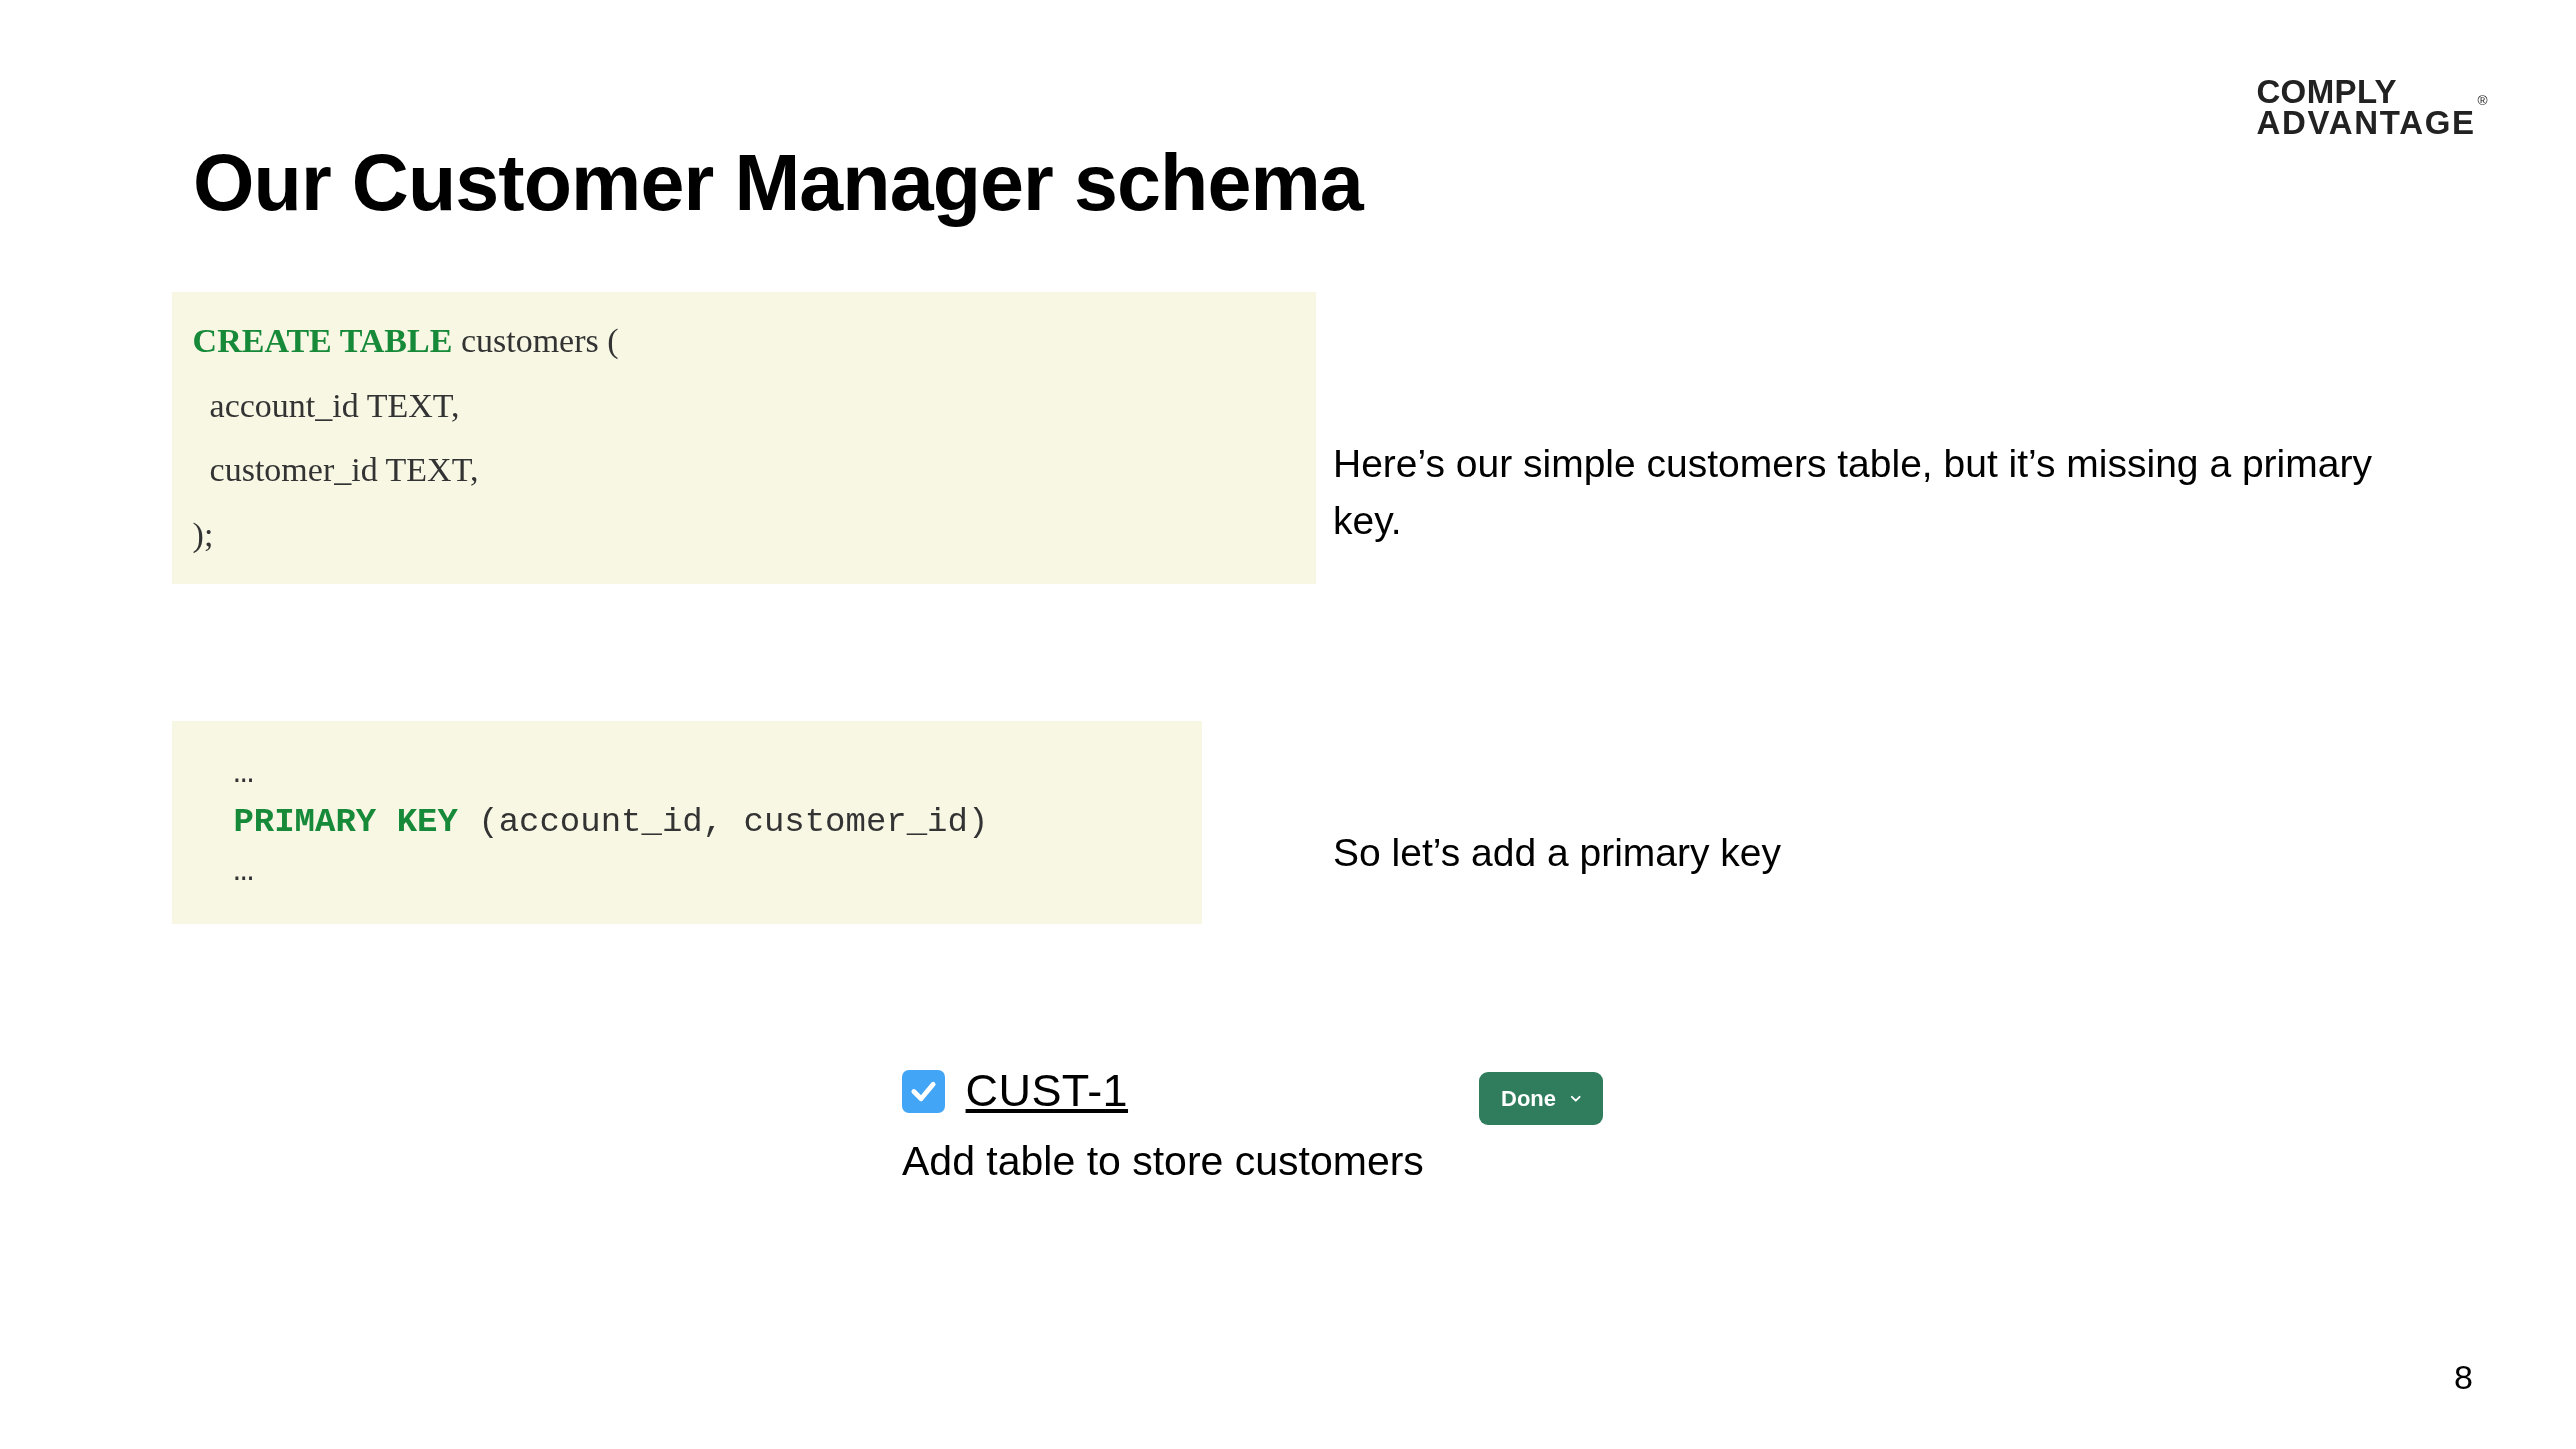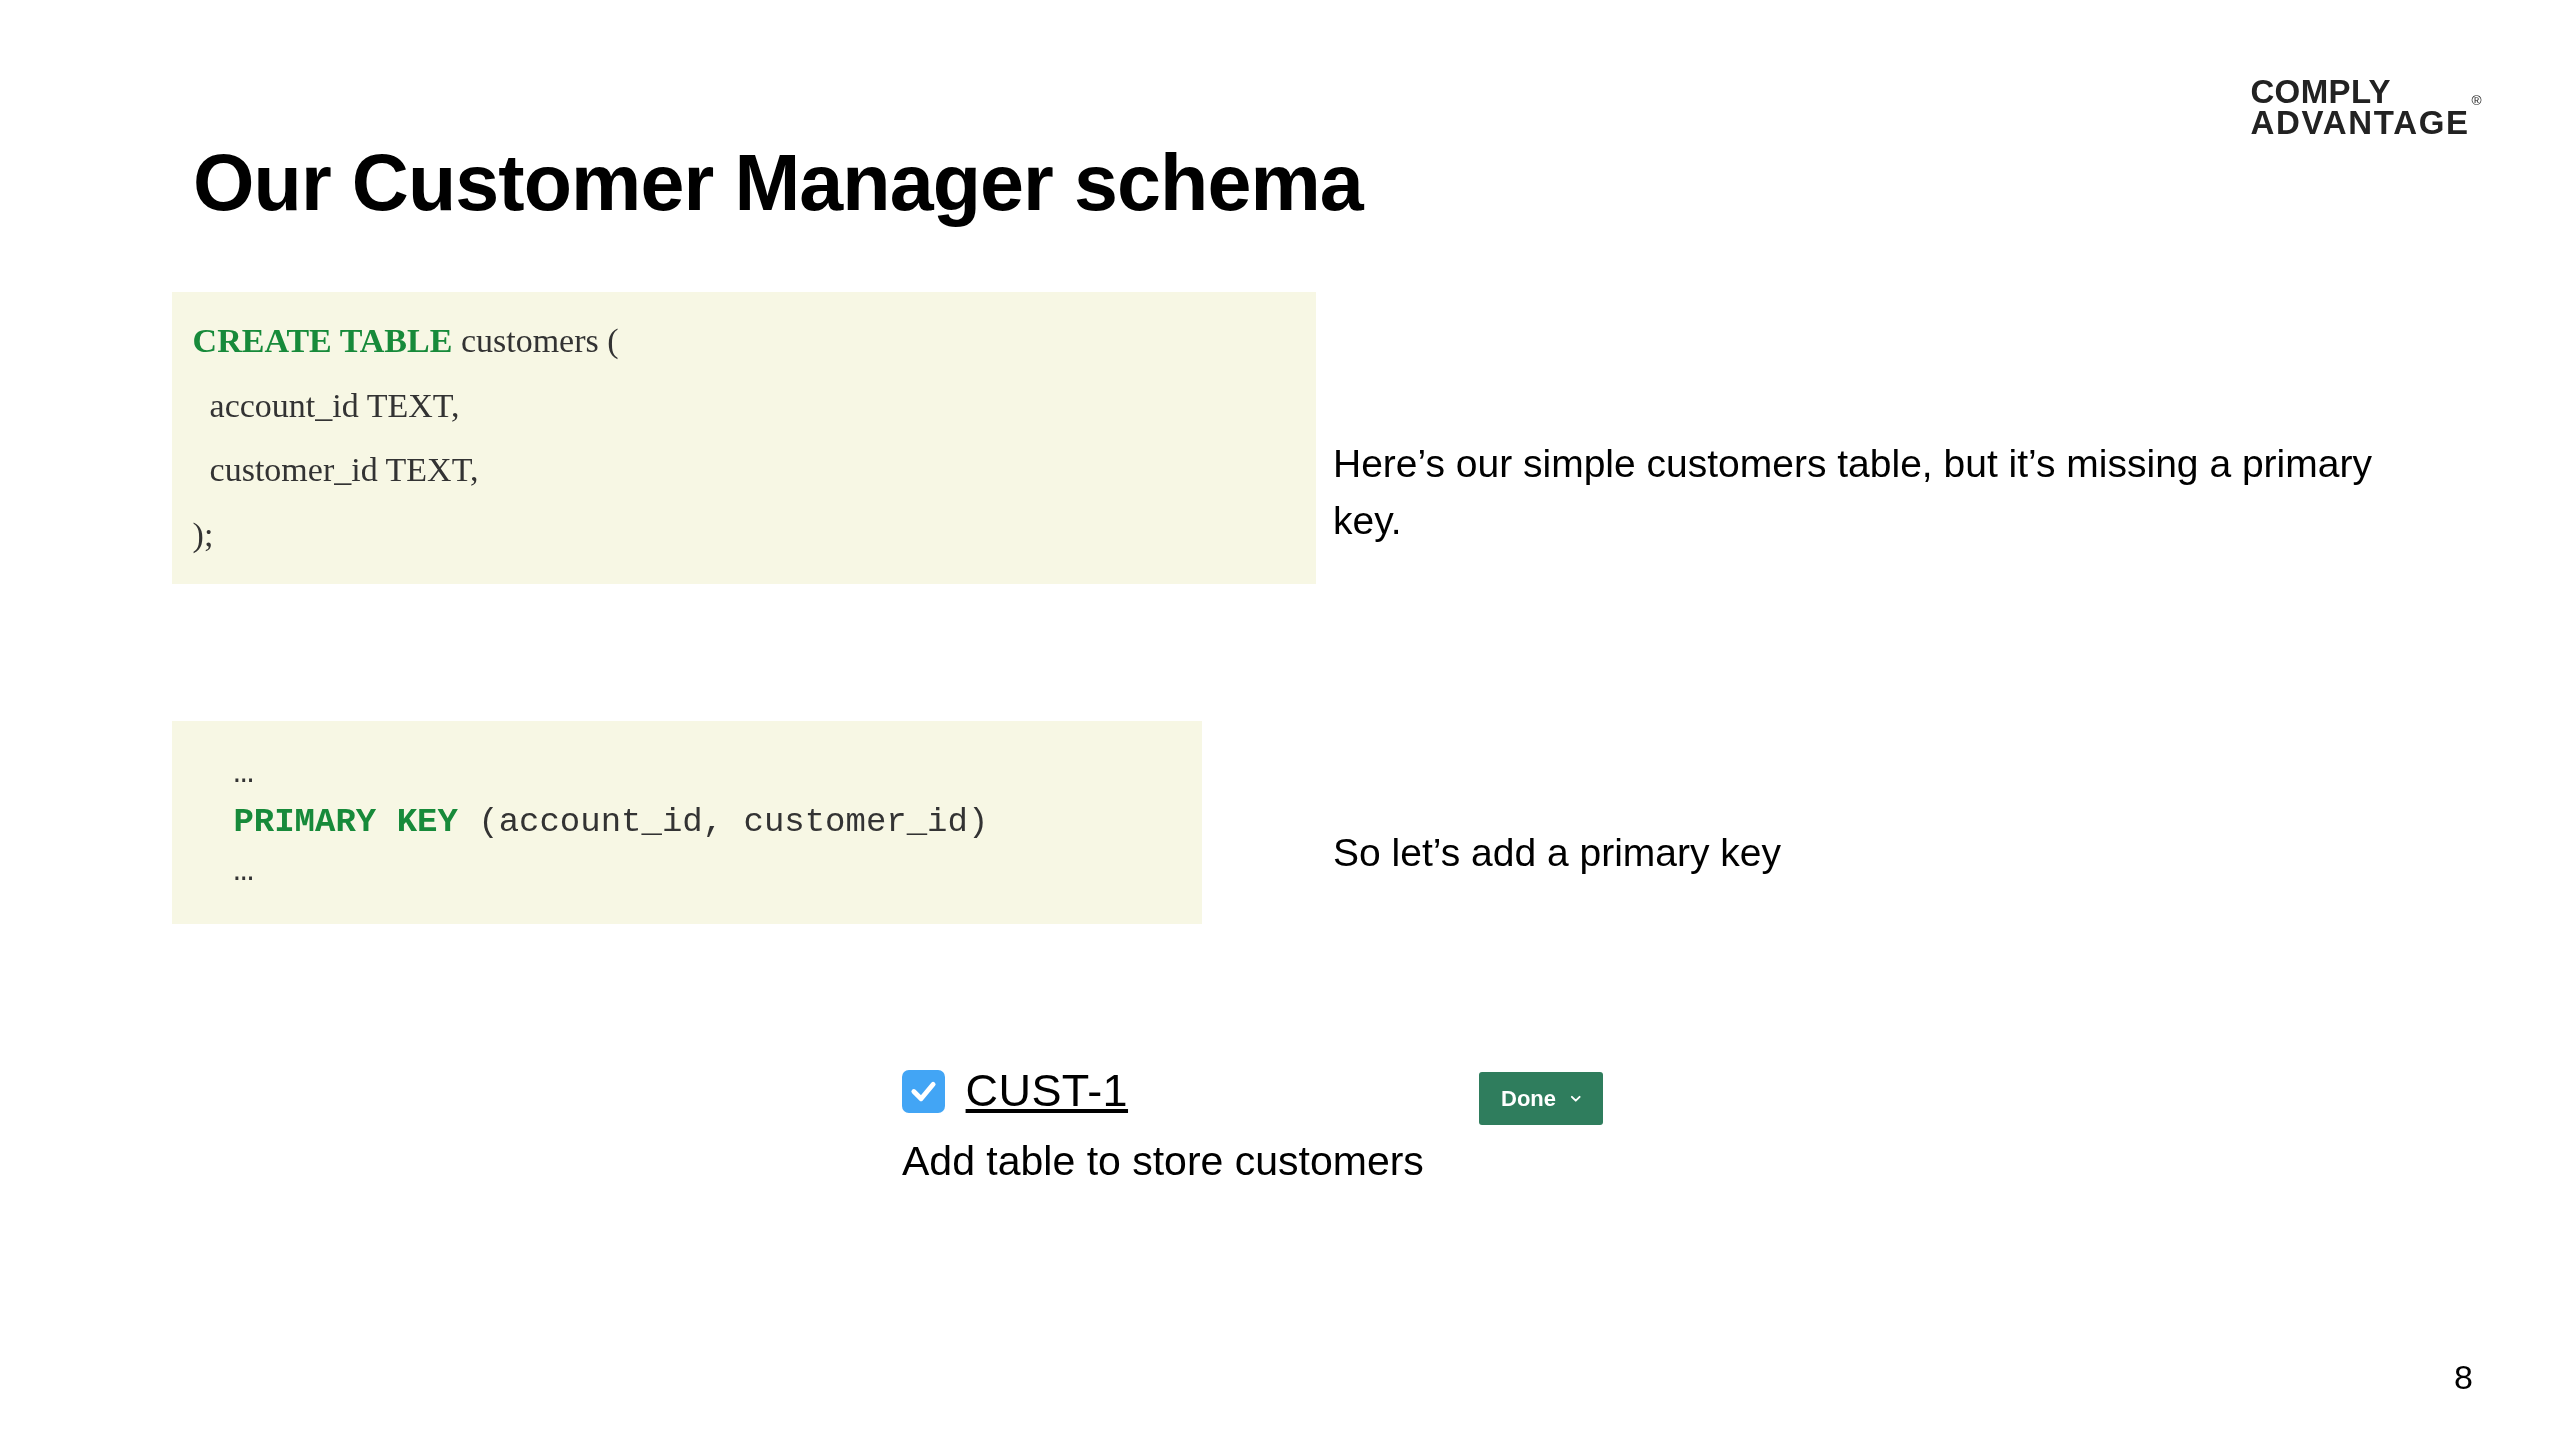--- a/index.html
+++ b/index.html
@@ -12,21 +12,21 @@
     position: relative;
     overflow: hidden;
   }
   .slide {
     position: absolute;
     inset: 0;
   }
   .logo {
     position: absolute;
     top: 76px;
-    right: 94px;
+    right: 88px;
     font-family: Arial, Helvetica, sans-serif;
     font-weight: 900;
     color: #222;
     line-height: 0.95;
     letter-spacing: 0.4px;
   }
   .logo .line1 { font-size: 33px; }
   .logo .line2 { font-size: 33px; letter-spacing: 1.7px; }
   .logo .reg {
     font-size: 13.7px;
@@ -121,21 +121,21 @@
     top: 1072px;
     left: 1479px;
     display: inline-flex;
     align-items: center;
     gap: 12px;
     background: #2f7d5d;
     color: #fff;
     font-size: 22px;
     font-weight: 700;
     padding: 13.7px 19px 13.7px 22px;
-    border-radius: 3px;
+    border-radius: 9px;
     font-family: Arial, Helvetica, sans-serif;
   }
   .done-btn .chev { display: inline-flex; }
   .done-btn .chev svg { width: 15.5px; height: 15.5px; }
 
   .page-num {
     position: absolute;
     bottom: 52px;
     right: 103px;
     font-size: 34px;

